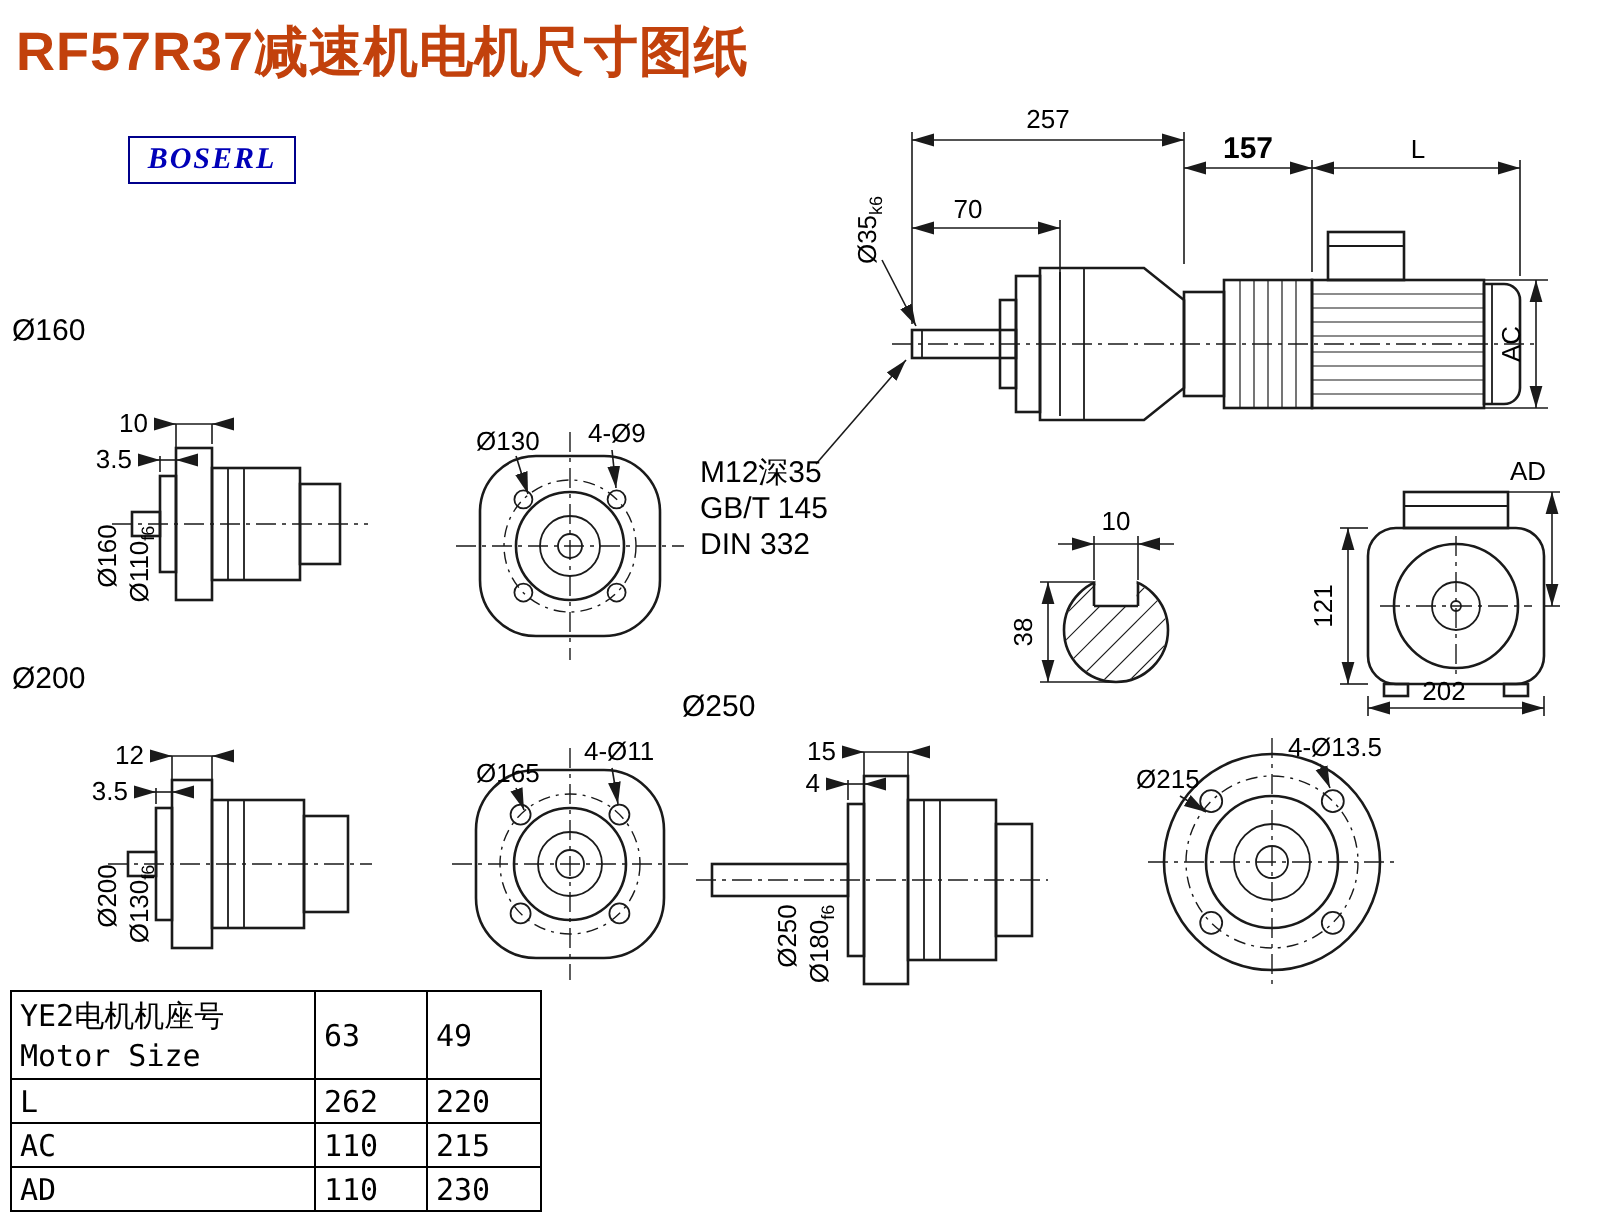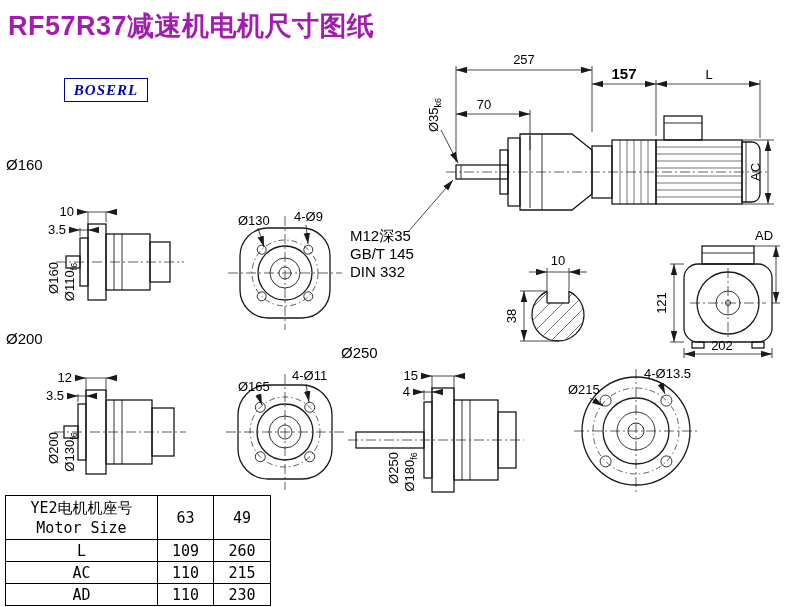--- a/index.html
+++ b/index.html
@@ -1,33 +1,33 @@
 <!DOCTYPE html>
 <html><head>
 <meta charset="utf-8">
 <style>
   * { margin:0; padding:0; box-sizing:border-box; }
   html,body { width:800px; height:607px; background:#ffffff; font-family:"Liberation Sans",sans-serif; position:relative; overflow:hidden; }
-  .page-title { position:absolute; left:8px; top:8px; font-size:27px; font-weight:bold; color:#a21caf; letter-spacing:0.5px; }
-  .logo-box { position:absolute; left:64px; top:78px; width:84px; height:24px; border:1.5px solid #00008B;
+  .page-title { position:absolute; left:8px; top:8px; font-size:27px; font-weight:bold; color:#c2410c; letter-spacing:0.5px; }
+  .logo-box { position:absolute; left:64px; top:68px; width:84px; height:24px; border:1.5px solid #00008B;
               color:#0000B8; font-family:"Liberation Serif",serif; font-weight:bold; font-style:italic;
               font-size:15px; display:flex; align-items:center; justify-content:center; letter-spacing:1px; background:#fff; }
   svg.drawing { position:absolute; left:0; top:0; }
   .ol   { stroke:#1a1a1a; stroke-width:1.3; fill:none; }
   .thin { stroke:#1a1a1a; stroke-width:0.9; fill:none; }
   .dim  { stroke:#1a1a1a; stroke-width:0.8; fill:none; }
   .cl   { stroke:#1a1a1a; stroke-width:0.7; fill:none; stroke-dasharray:10 3 2 3; }
   .bc   { stroke:#1a1a1a; stroke-width:0.7; fill:none; stroke-dasharray:6 3 1.5 3; }
   .hl   { stroke:#1a1a1a; stroke-width:0.6; }
   text.dtxt { font-size:13px; fill:#000; font-family:"Liberation Sans",sans-serif; }
   text.dtxt-b { font-size:15px; font-weight:bold; fill:#000; font-family:"Liberation Sans",sans-serif; }
   text.sec  { font-size:15px; fill:#000; font-family:"Liberation Sans",sans-serif; }
   text.note { font-size:15px; fill:#000; font-family:"Liberation Sans",sans-serif; }
   table.dim-table { position:absolute; left:5px; top:495px; border-collapse:collapse;
-                    font-family:"DejaVu Sans Mono",monospace; font-size:15px; color:#000; text-align:center;
+                    font-family:"DejaVu Sans Mono",monospace; font-size:15px; color:#000; text-align:left;
                     background:#fff; }
   table.dim-table td { border:1.3px solid #000; padding:0 4px; }
   td.c1 { width:152px; height:22px; }
   td.c2 { width:56px; }
   td.c3 { width:57px; }
   td.hdr { height:44px; line-height:20px; }
 </style>
 </head>
 <body>
 
@@ -317,22 +317,22 @@
       <tr>
     <td class="c1 hdr">
       <div>YE2电机机座号</div>
       <div>Motor Size</div>
     </td>
     <td class="c2">63</td>
     <td class="c3">49</td>
   </tr>
   <tr>
     <td class="c1">L</td>
-    <td class="c2">109</td>
-    <td class="c3">260</td>
+    <td class="c2">262</td>
+    <td class="c3">220</td>
   </tr>
   <tr>
     <td class="c1">AC</td>
     <td class="c2">110</td>
     <td class="c3">215</td>
   </tr>
   <tr>
     <td class="c1">AD</td>
     <td class="c2">110</td>
     <td class="c3">230</td>

